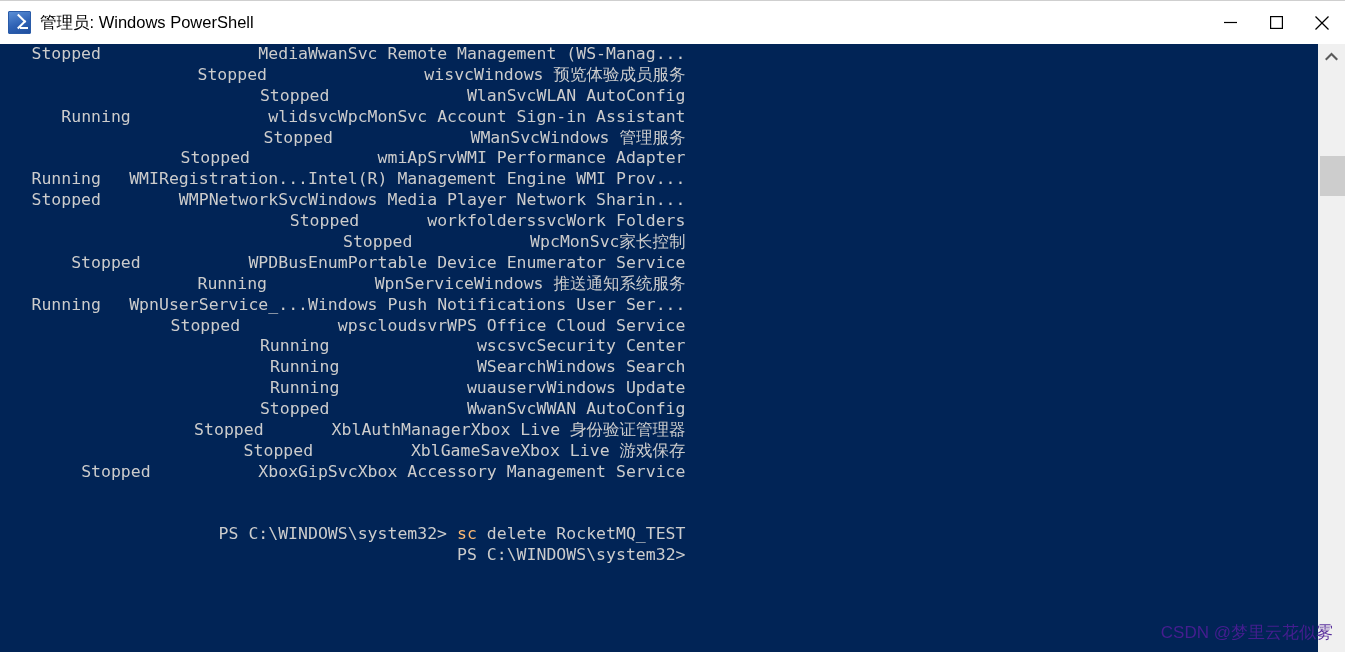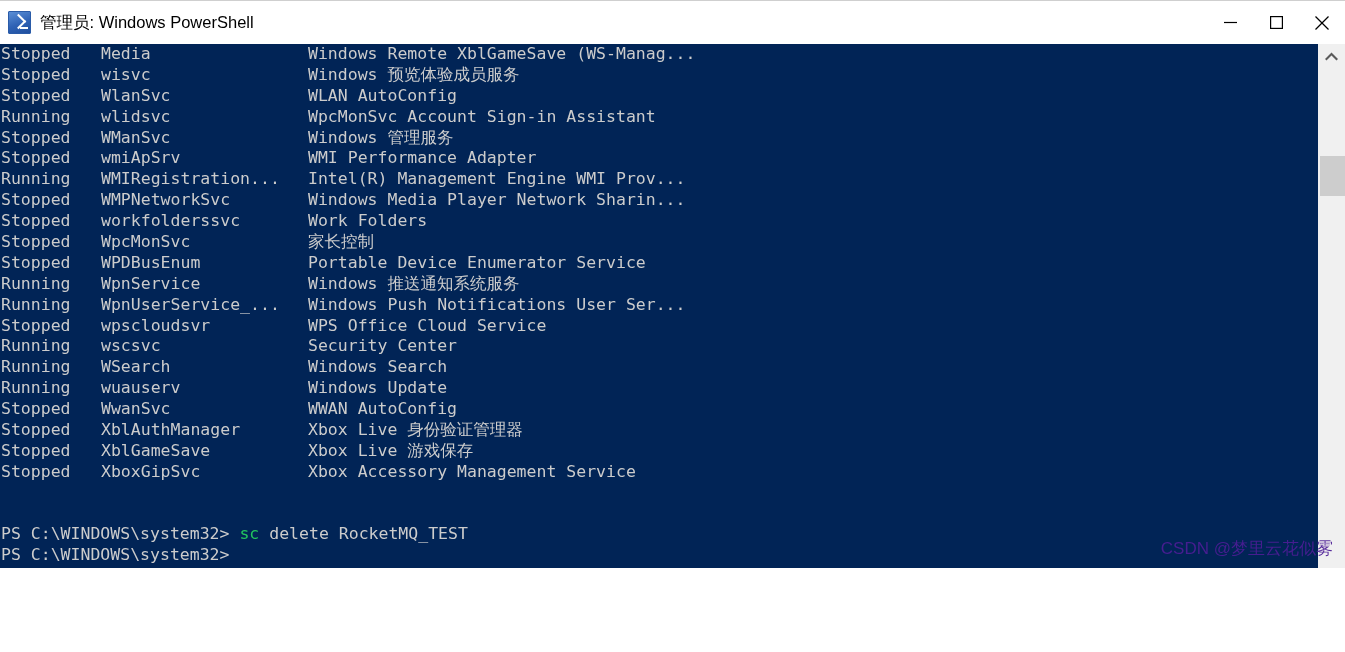--- a/index.html
+++ b/index.html
@@ -11,24 +11,25 @@
     width: 1345px;
     height: 652px;
     overflow: hidden;
     font-family: "Liberation Sans", sans-serif;
   }
 
   
   .window {
     position: relative;
     width: 1345px;
-    height: 568px;
-    background: #ffffff;
-    box-sizing: border-box;
-    overflow: hidden;
+    height: 652px;
+    background: #ffffff;
+    box-sizing: border-box;
+    overflow: hidden;
+    text-align: right;
   }
 
   
   .titlebar {
     position: absolute;
     left: 0; top: 0;
     width: 1345px;
     height: 44px;
     background: #ffffff;
     border-top: 1px solid #cfcfcf;
@@ -137,21 +138,21 @@
   .blank { height: 20.9px; }
   .prompt-line {
     font-family: "DejaVu Sans Mono", "Liberation Mono", monospace;
     font-size: 16.5px;
     line-height: 20.9px;
     height: 20.9px;
     color: #cccccc;
     white-space: pre;
     padding-left: 1px;
   }
-  .kw { color: #22c55e; }
+  .kw { color: #fdba74; }
 
   
   .scrollbar {
     position: absolute;
     right: 0;
     top: 44px;
     width: 27px;
     height: 608px;
     background: #f0f0f0;
     box-sizing: border-box;
@@ -215,21 +216,21 @@
           <line x1="0.5" y1="0.5" x2="13.5" y2="13.5" stroke="#000000" stroke-width="1.2"></line>
           <line x1="13.5" y1="0.5" x2="0.5" y2="13.5" stroke="#000000" stroke-width="1.2"></line>
         </svg>
       </div>
     </div>
   </div>
 
   <div class="terminal">
     <div class="term-inner">
       <div id="service-rows">
-          <div class="line"><span class="col-status">Stopped</span><span class="col-name">Media</span><span class="col-desc">Windows Remote XblGameSave (WS-Manag...</span></div>
+          <div class="line"><span class="col-status">Stopped</span><span class="col-name">Media</span><span class="col-desc">WwanSvc Remote Management (WS-Manag...</span></div>
           <div class="line"><span class="col-status">Stopped</span><span class="col-name">wisvc</span><span class="col-desc">Windows 预览体验成员服务</span></div>
           <div class="line"><span class="col-status">Stopped</span><span class="col-name">WlanSvc</span><span class="col-desc">WLAN AutoConfig</span></div>
           <div class="line"><span class="col-status">Running</span><span class="col-name">wlidsvc</span><span class="col-desc">WpcMonSvc Account Sign-in Assistant</span></div>
           <div class="line"><span class="col-status">Stopped</span><span class="col-name">WManSvc</span><span class="col-desc">Windows 管理服务</span></div>
           <div class="line"><span class="col-status">Stopped</span><span class="col-name">wmiApSrv</span><span class="col-desc">WMI Performance Adapter</span></div>
           <div class="line"><span class="col-status">Running</span><span class="col-name">WMIRegistration...</span><span class="col-desc">Intel(R) Management Engine WMI Prov...</span></div>
           <div class="line"><span class="col-status">Stopped</span><span class="col-name">WMPNetworkSvc</span><span class="col-desc">Windows Media Player Network Sharin...</span></div>
           <div class="line"><span class="col-status">Stopped</span><span class="col-name">workfolderssvc</span><span class="col-desc">Work Folders</span></div>
           <div class="line"><span class="col-status">Stopped</span><span class="col-name">WpcMonSvc</span><span class="col-desc">家长控制</span></div>
           <div class="line"><span class="col-status">Stopped</span><span class="col-name">WPDBusEnum</span><span class="col-desc">Portable Device Enumerator Service</span></div>

